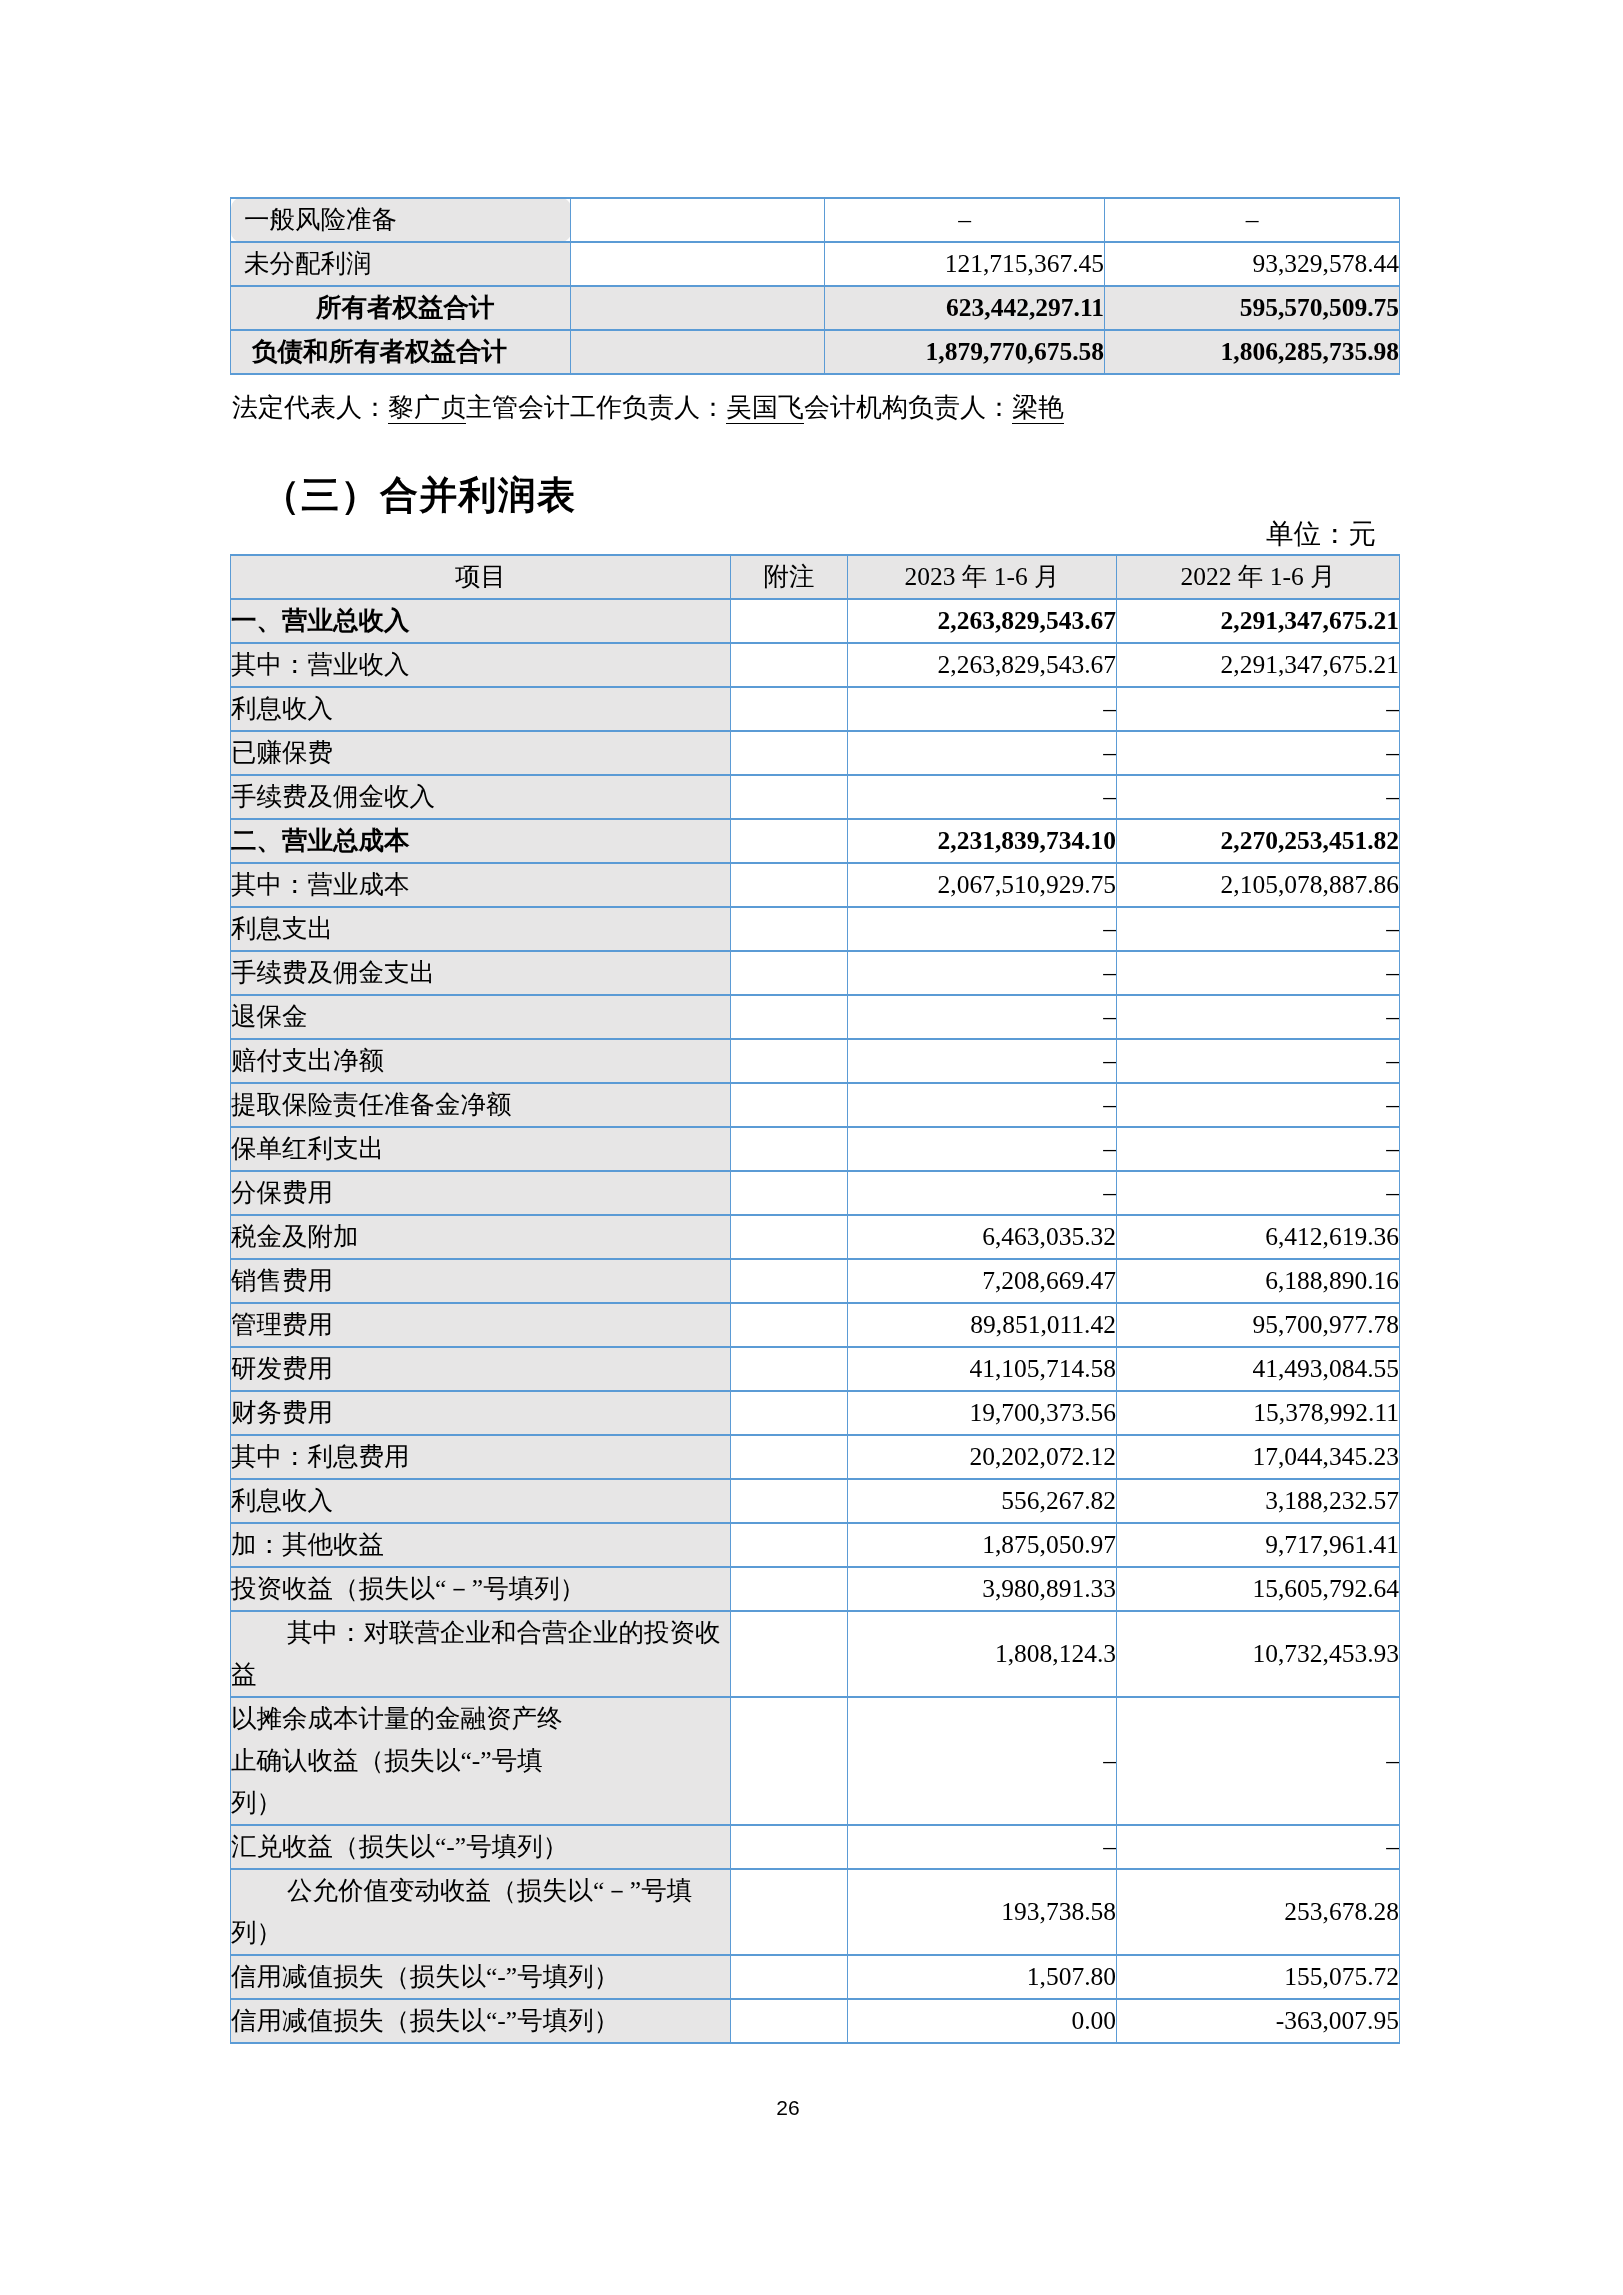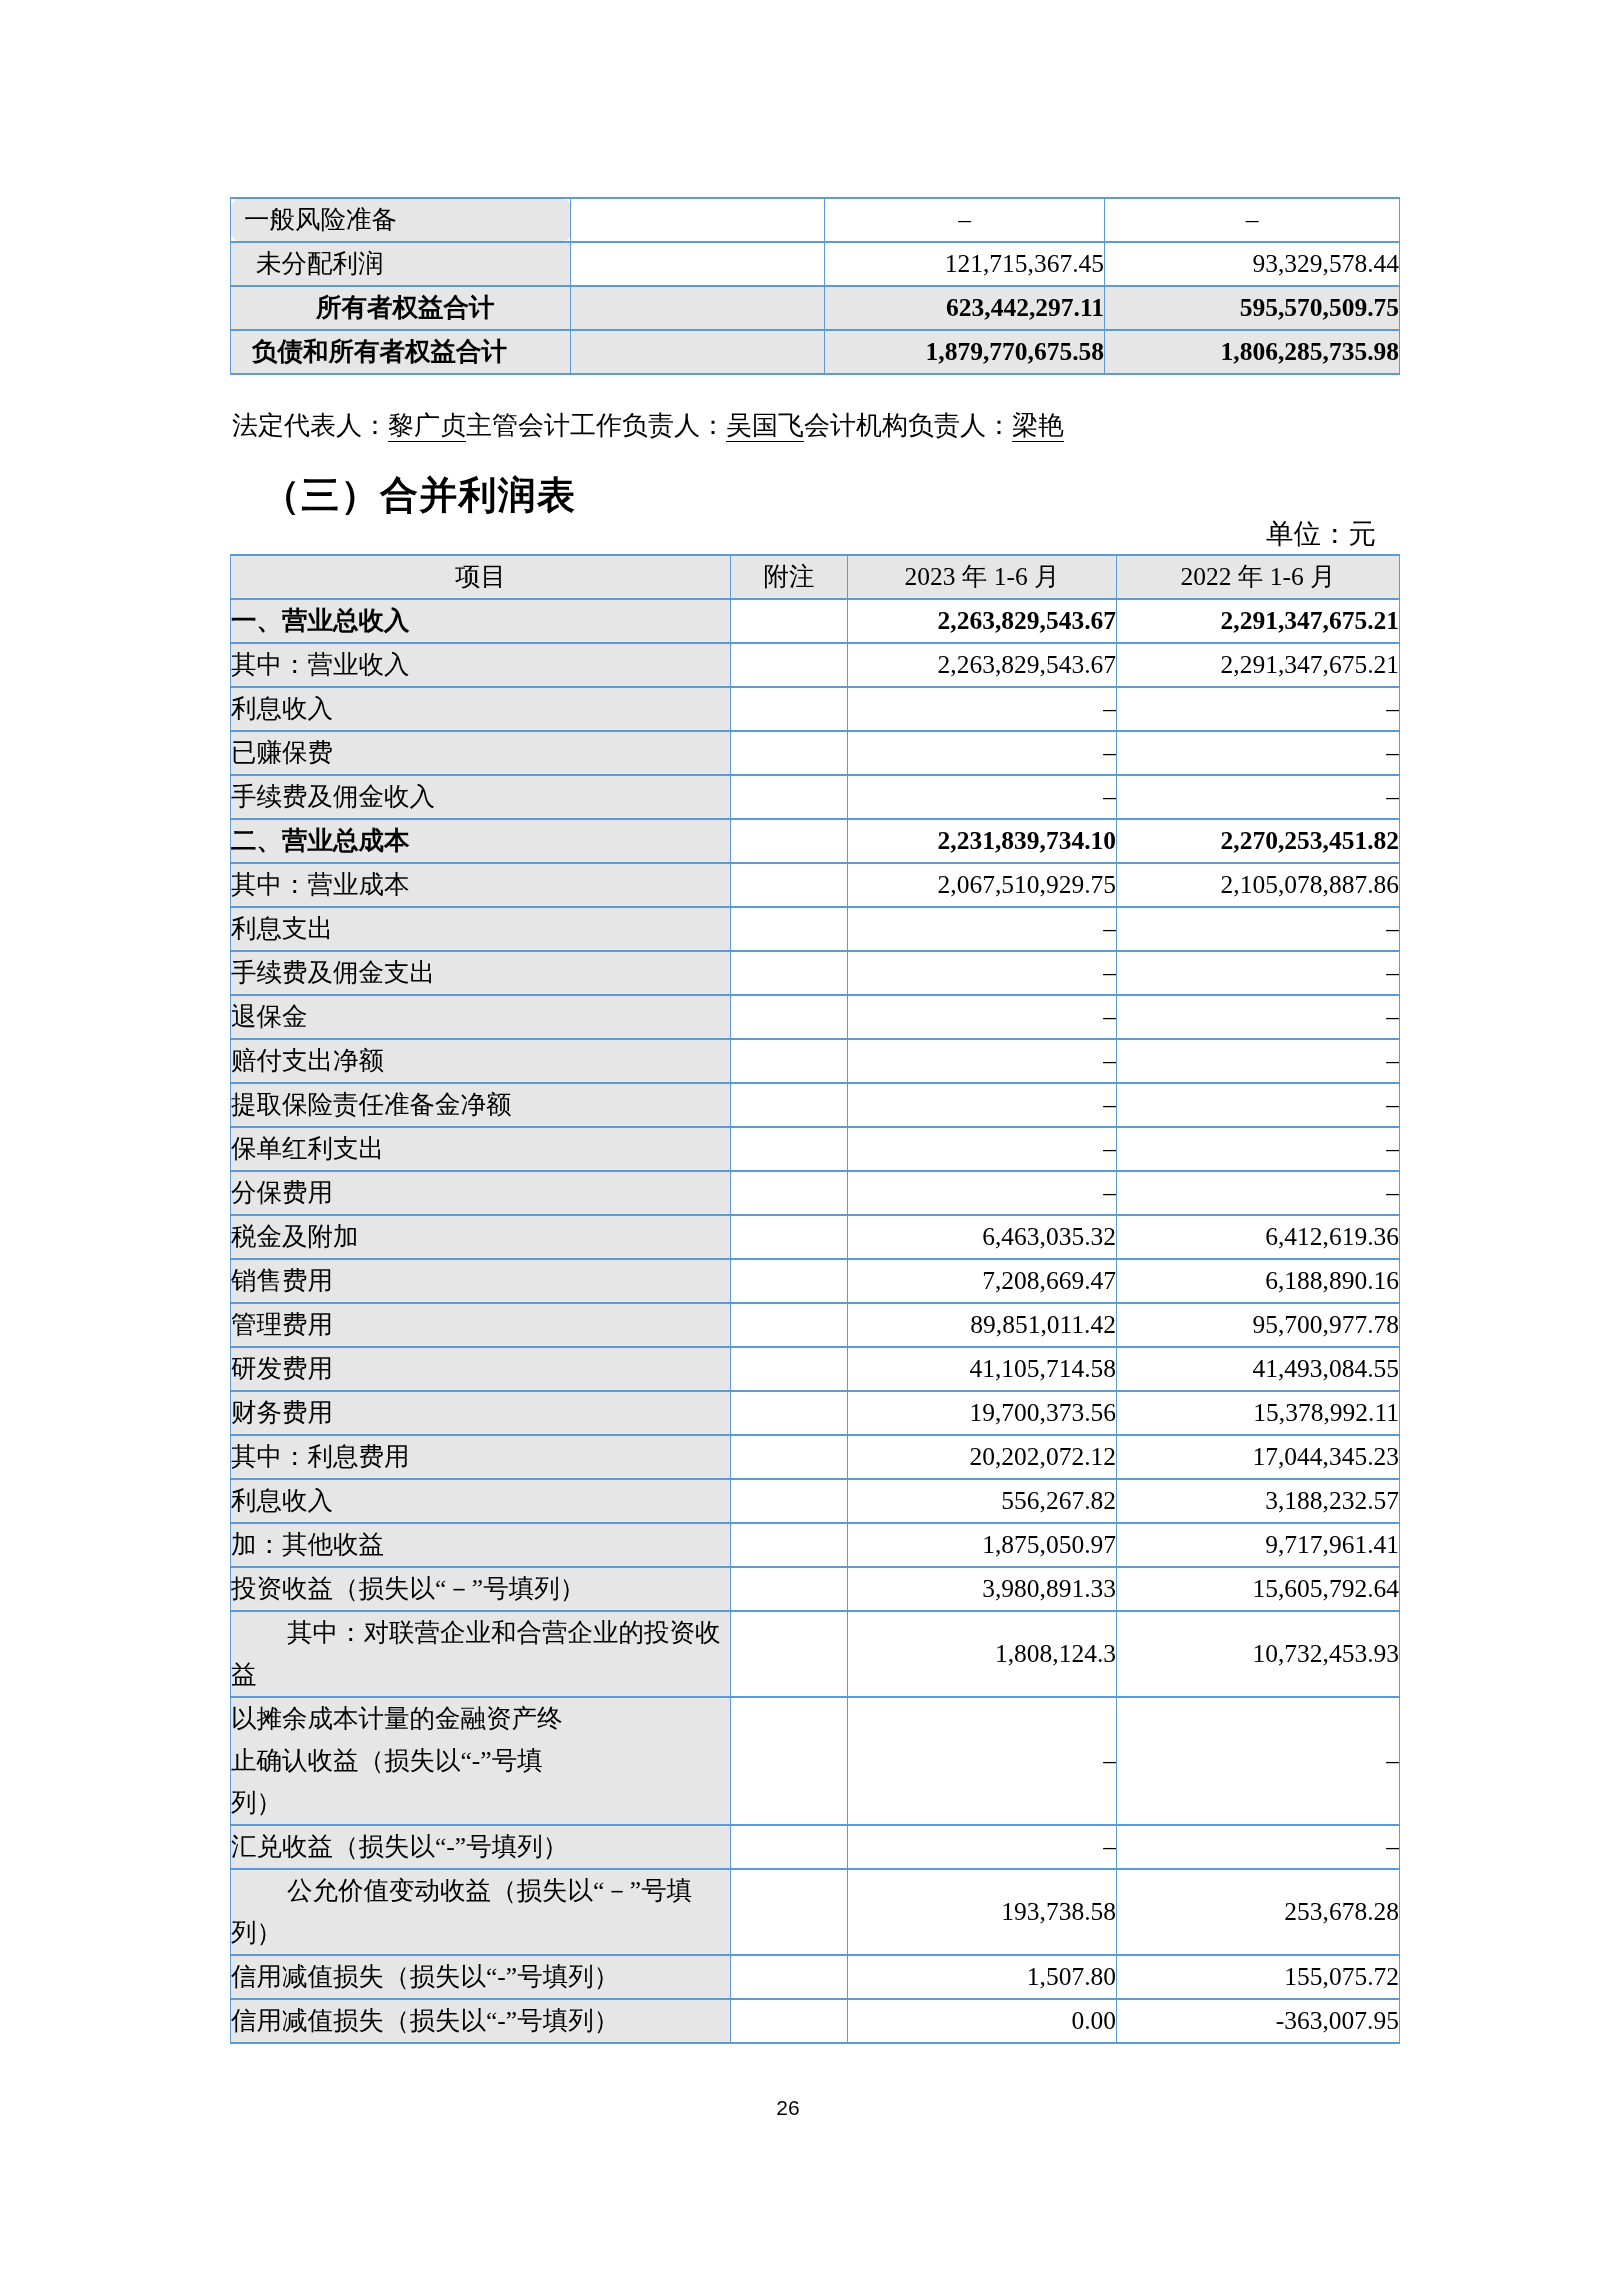--- a/index.html
+++ b/index.html
@@ -21,21 +21,21 @@
   .b{font-weight:bold;}
   .l0{padding-left:13px;}
   .l1{padding-left:80px;}
   .lb{padding-left:63px;}
   .l2{padding-left:157px;}
   .hang{padding-left:5.2px;text-indent:56px;}
 
   #top-table{left:230px;top:197px;width:1169px;}
   #income-table{left:230px;top:554px;width:1169px;}
 
-  .legal{position:absolute;left:232px;top:389px;font-size:26px;line-height:37px;white-space:nowrap;margin-top:18px;}
+  .legal{position:absolute;left:232px;top:389px;font-size:26px;line-height:37px;white-space:nowrap;}
   .legal .uline{text-decoration:underline;text-decoration-thickness:1.3px;text-underline-offset:6.5px;}
 
   .heading{position:absolute;left:262px;top:470px;margin:0;font-size:38px;font-weight:bold;
            font-family:"Liberation Sans","DejaVu Sans",sans-serif;letter-spacing:1.3px;}
   .unit{position:absolute;right:247px;top:516px;font-size:27.5px;}
   .pageno{position:absolute;left:0;top:2096px;width:1576px;text-align:center;font-size:21px;
           font-family:"Liberation Sans","DejaVu Sans",sans-serif;}
 </style>
 </head>
 <body>
@@ -50,21 +50,21 @@
         <col style="width:295px">
     </colgroup>
     <tbody id="top-body">
         <tr>
           <td class="lab" style="padding-left: 13px; border-radius: 10px;">一般风险准备</td>
           <td class="note"></td>
           <td class="val ctr">–</td>
           <td class="val ctr">–</td>
         </tr>
         <tr>
-          <td class="lab" style="padding-left: 25px;">未分配利润</td>
+          <td class="lab" style="padding-left: 13px;">未分配利润</td>
           <td class="note"></td>
           <td class="val">121,715,367.45</td>
           <td class="val">93,329,578.44</td>
         </tr>
         <tr class="shade-row">
           <td class="lab b" style="padding-left: 85px;">所有者权益合计</td>
           <td class="note"></td>
           <td class="val b">623,442,297.11</td>
           <td class="val b">595,570,509.75</td>
         </tr>

